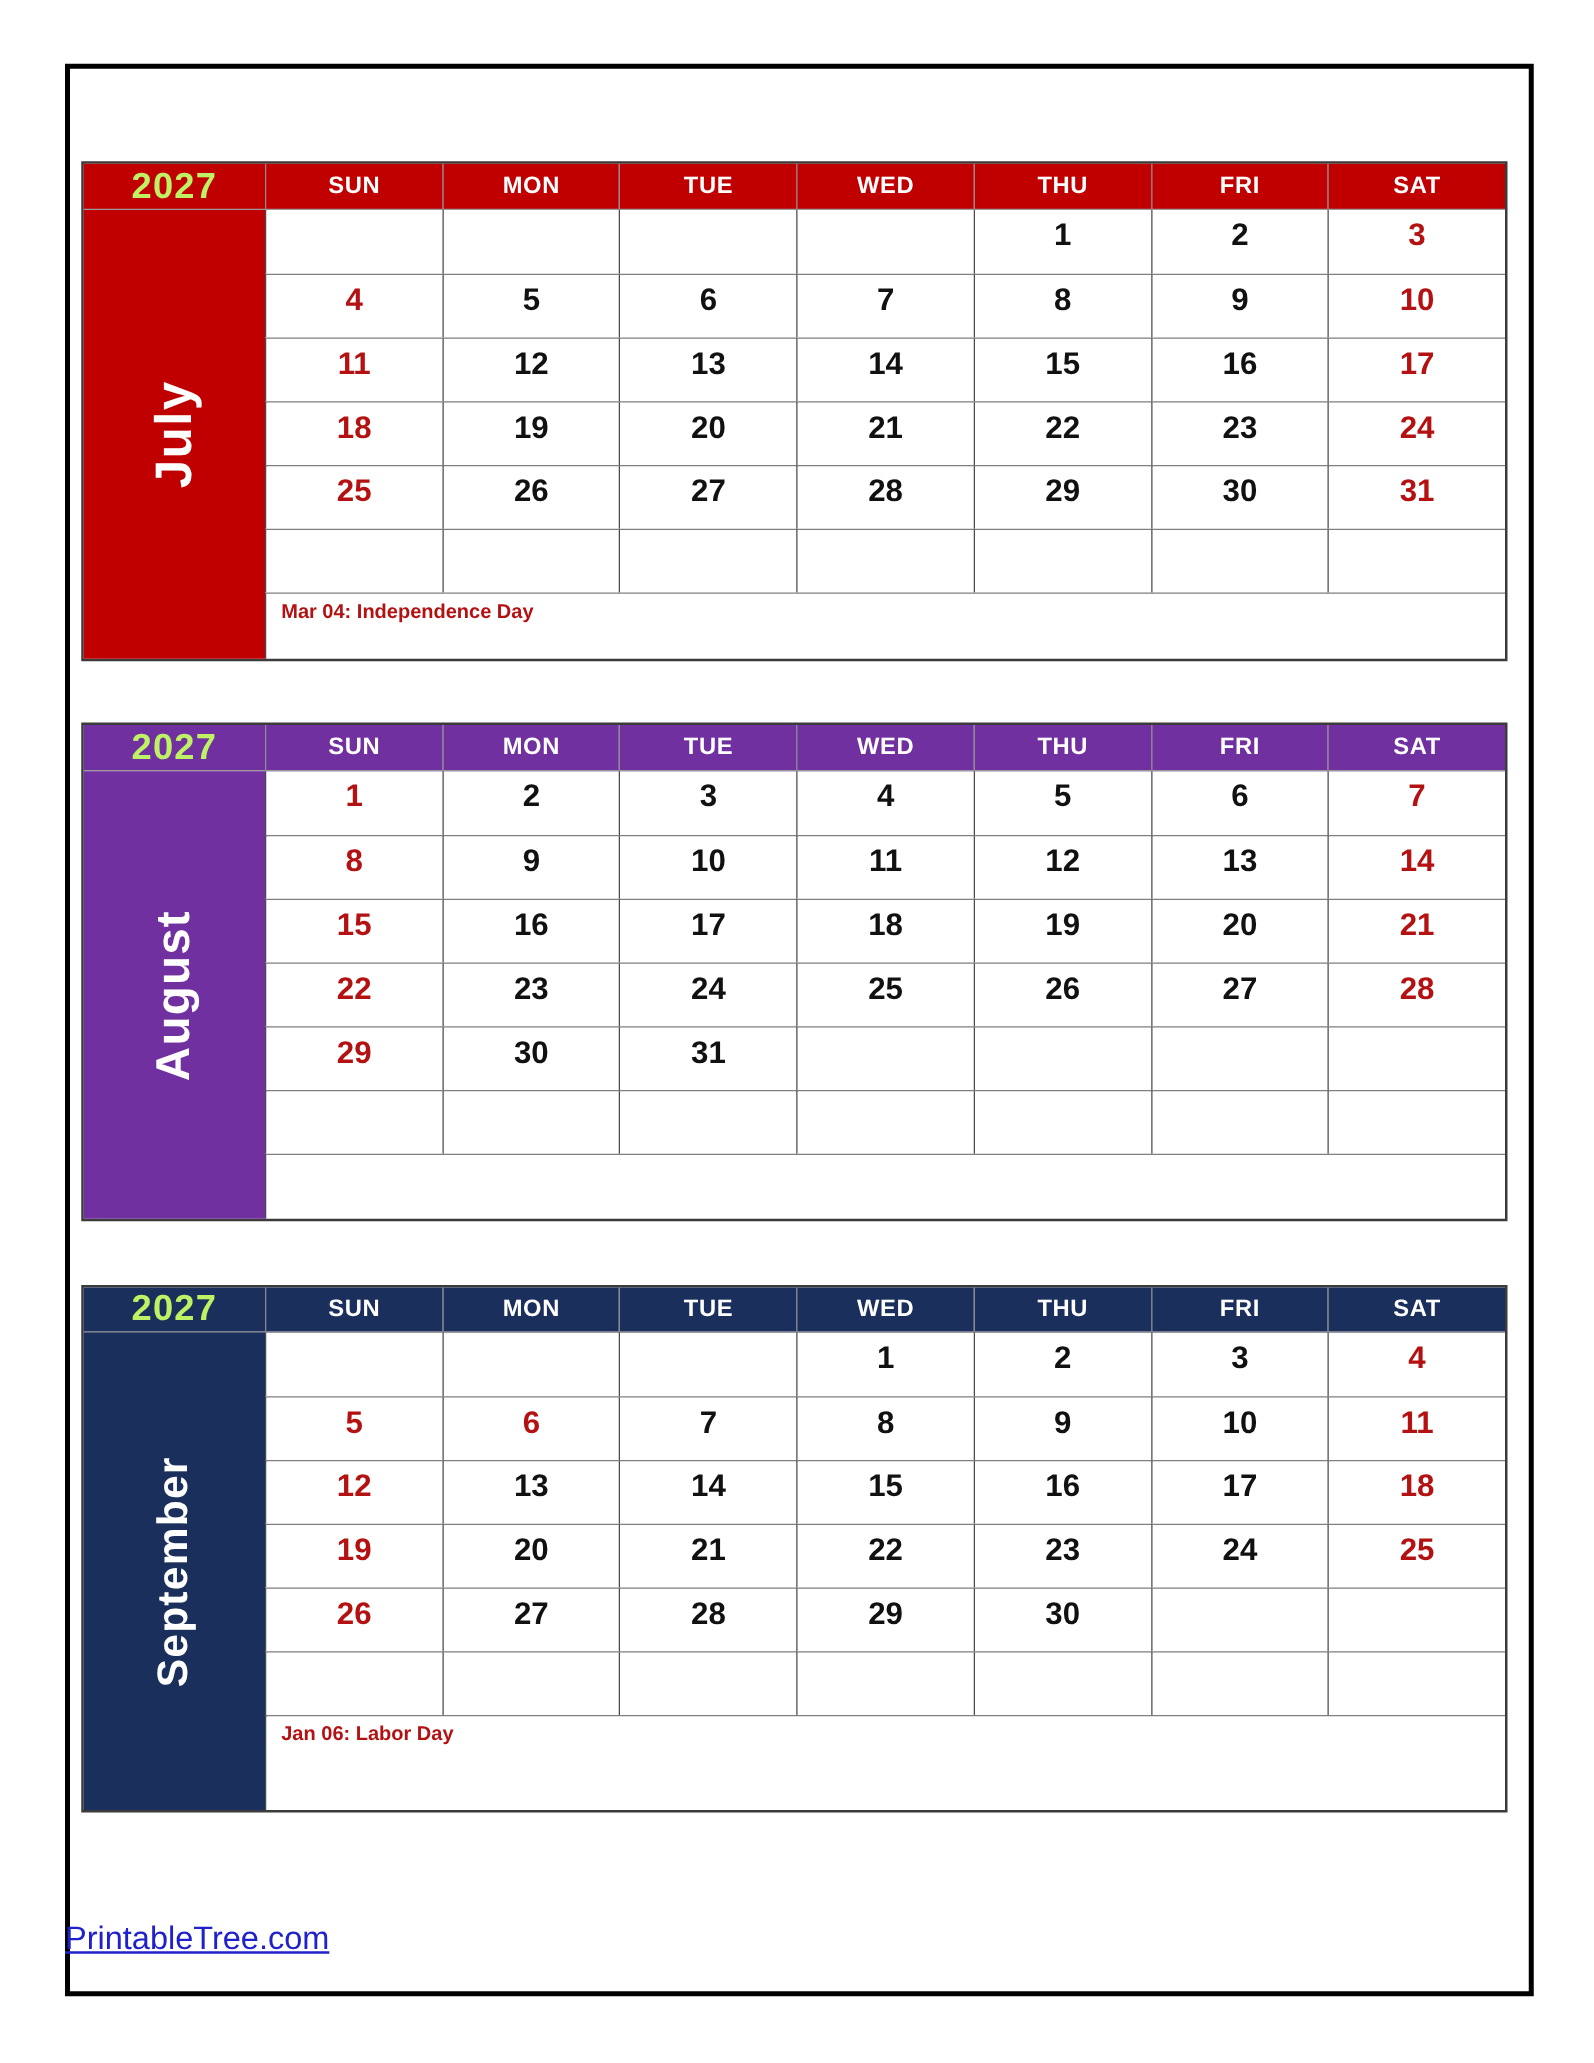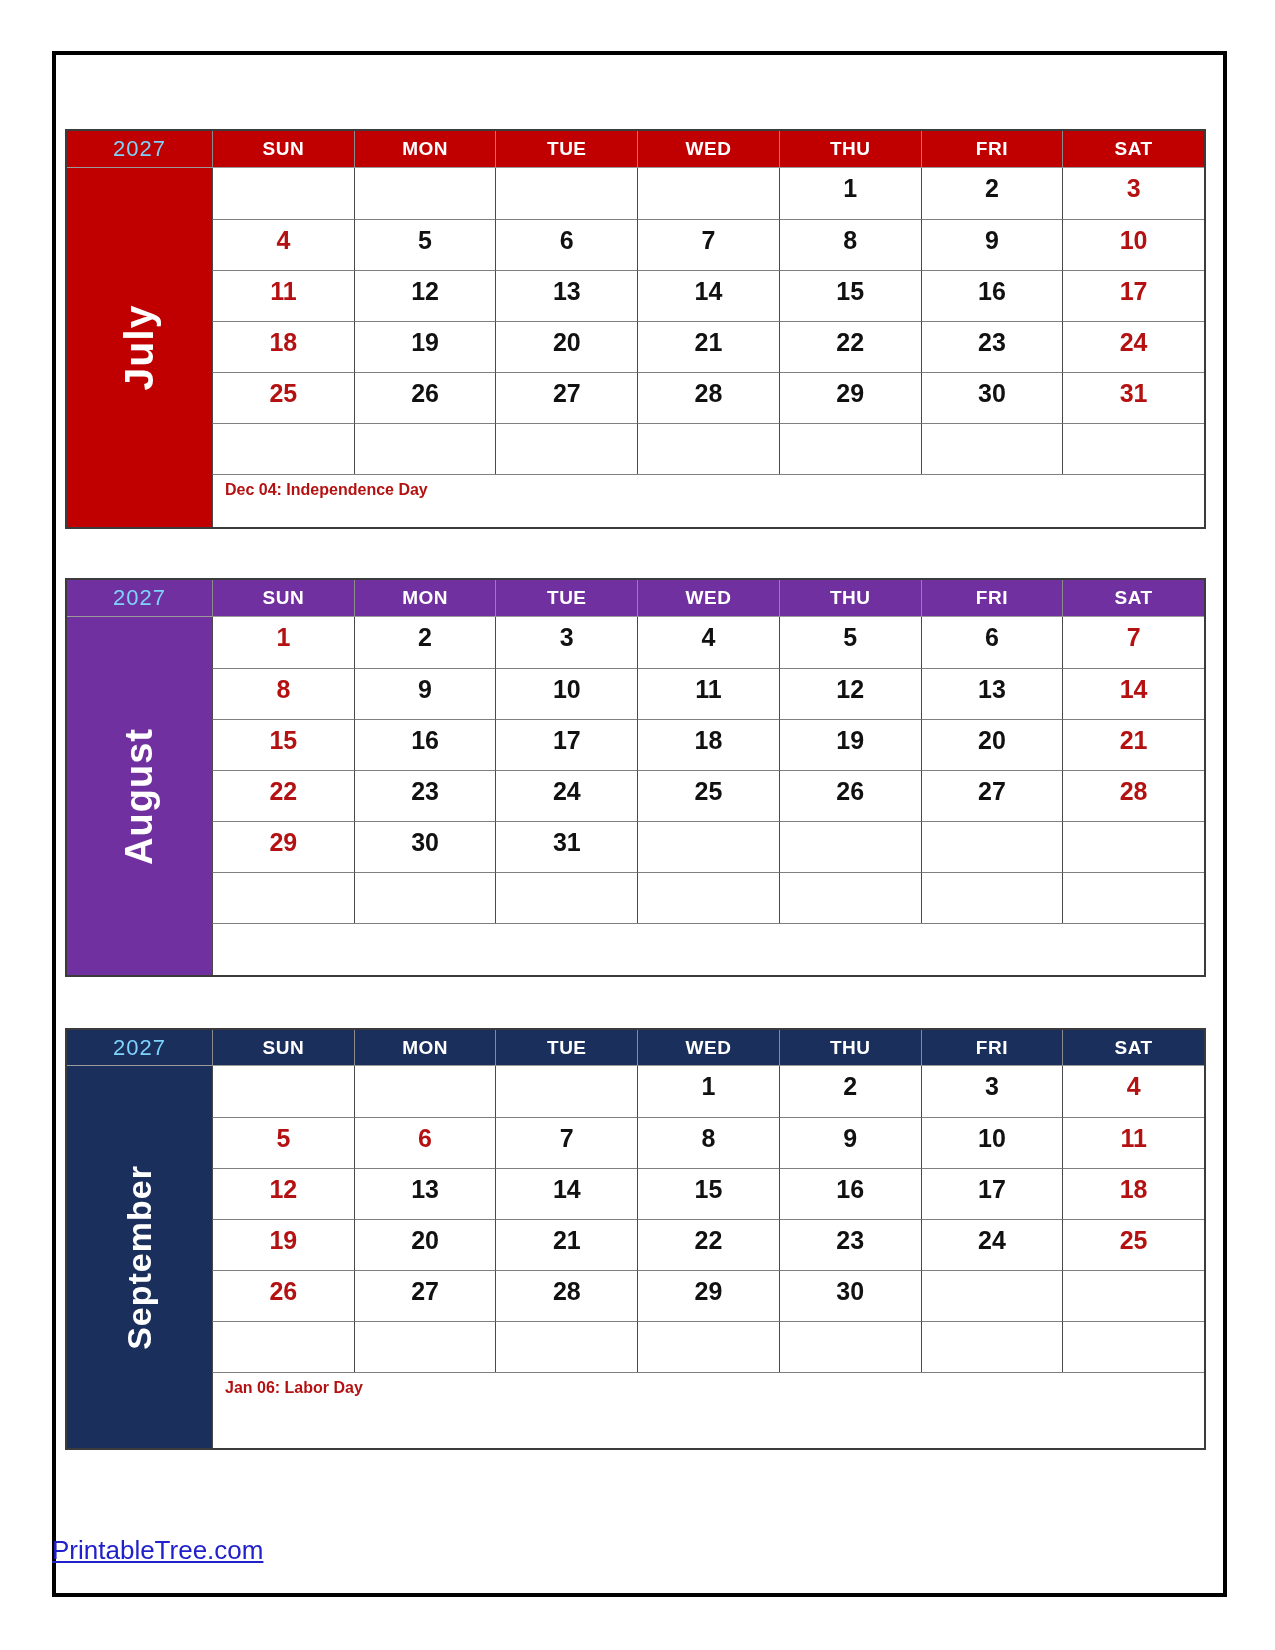--- a/index.html
+++ b/index.html
@@ -22,21 +22,21 @@
     box-sizing:border-box;
     border:2px solid #3b3b3b;
     background:#fff;
   }
   .cal-0{top:129px;height:400px;grid-template-rows:37px repeat(6,51px) 1fr;}
   .cal-1{top:578px;height:399px;grid-template-rows:37px repeat(6,51px) 1fr;}
   .cal-2{top:1028px;height:422px;grid-template-rows:36px repeat(6,51px) 1fr;}
 
   .cell{box-sizing:border-box;display:flex;align-items:center;justify-content:center;}
   .year{
-    background:var(--accent);color:#7dd3fc;font-weight:normal;font-size:22px;
+    background:var(--accent);color:#bef264;font-weight:bold;font-size:29px;
     border-bottom:1px solid #9a9a9a;letter-spacing:1px;
   }
   .dh{
     background:var(--accent);color:#fff;font-weight:bold;font-size:19px;
     border-left:1px solid #8b8b8b;border-bottom:1px solid #9a9a9a;
     letter-spacing:.5px;
   }
   .sidebar{
     grid-column:1;grid-row:2 / span 7;
     background:var(--accent);
@@ -134,21 +134,21 @@
       <div class="cell d">29</div>
       <div class="cell d">30</div>
       <div class="cell d wknd">31</div>
       <div class="cell d"></div>
       <div class="cell d"></div>
       <div class="cell d"></div>
       <div class="cell d"></div>
       <div class="cell d"></div>
       <div class="cell d"></div>
       <div class="cell d"></div>
-      <div class="note">Dec 04: Independence Day</div>
+      <div class="note">Mar 04: Independence Day</div>
     </section>
   <section class="calendar cal-1" style="--accent: #7030A0; --weekend: #B41212;">
       <div class="cell year">2027</div>
       <div class="cell dh">SUN</div>
       <div class="cell dh">MON</div>
       <div class="cell dh">TUE</div>
       <div class="cell dh">WED</div>
       <div class="cell dh">THU</div>
       <div class="cell dh">FRI</div>
       <div class="cell dh">SAT</div>

